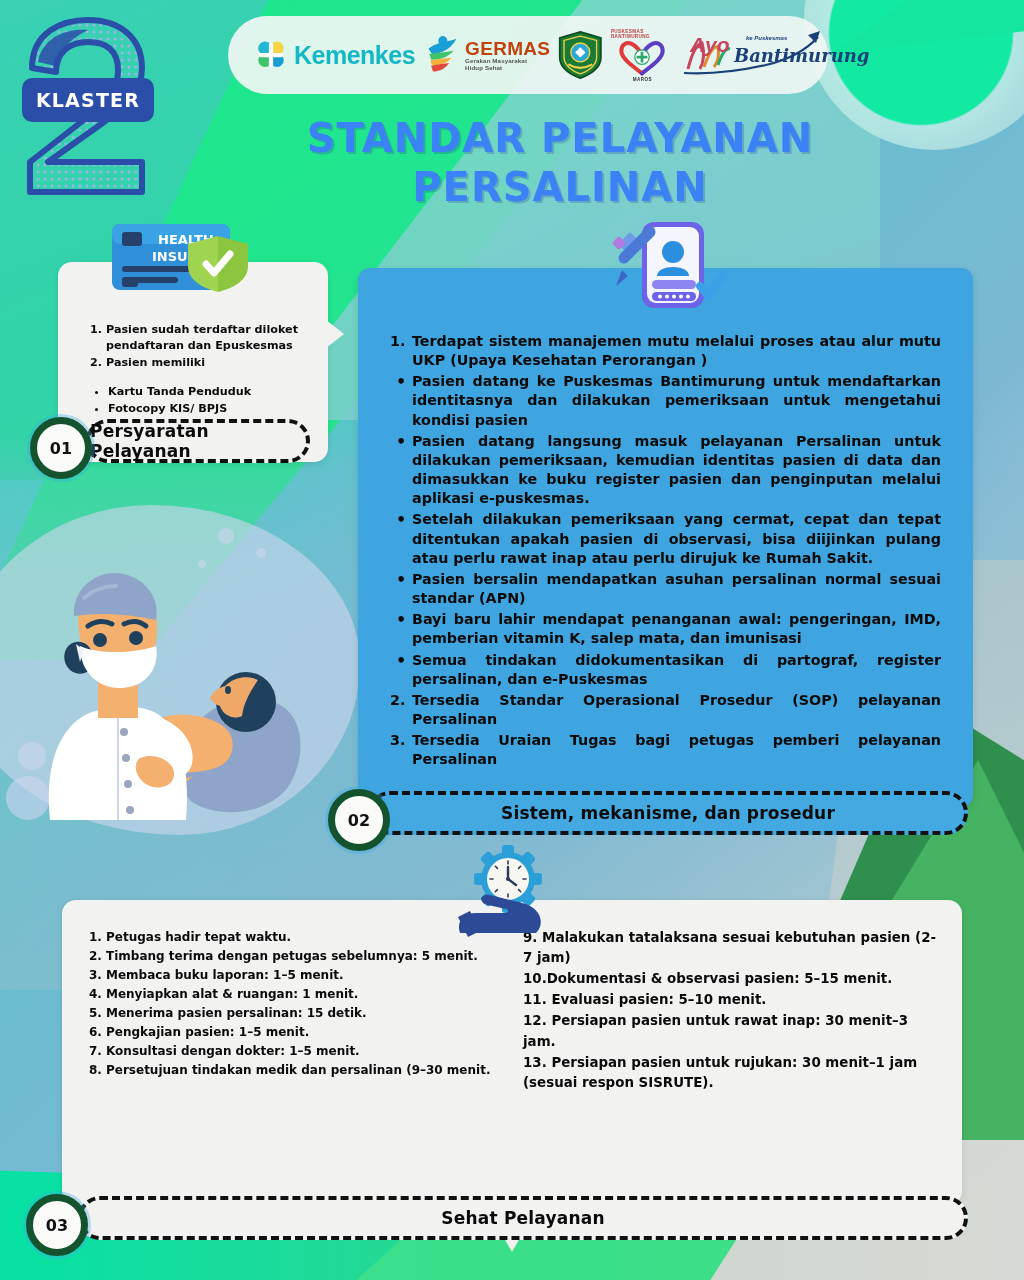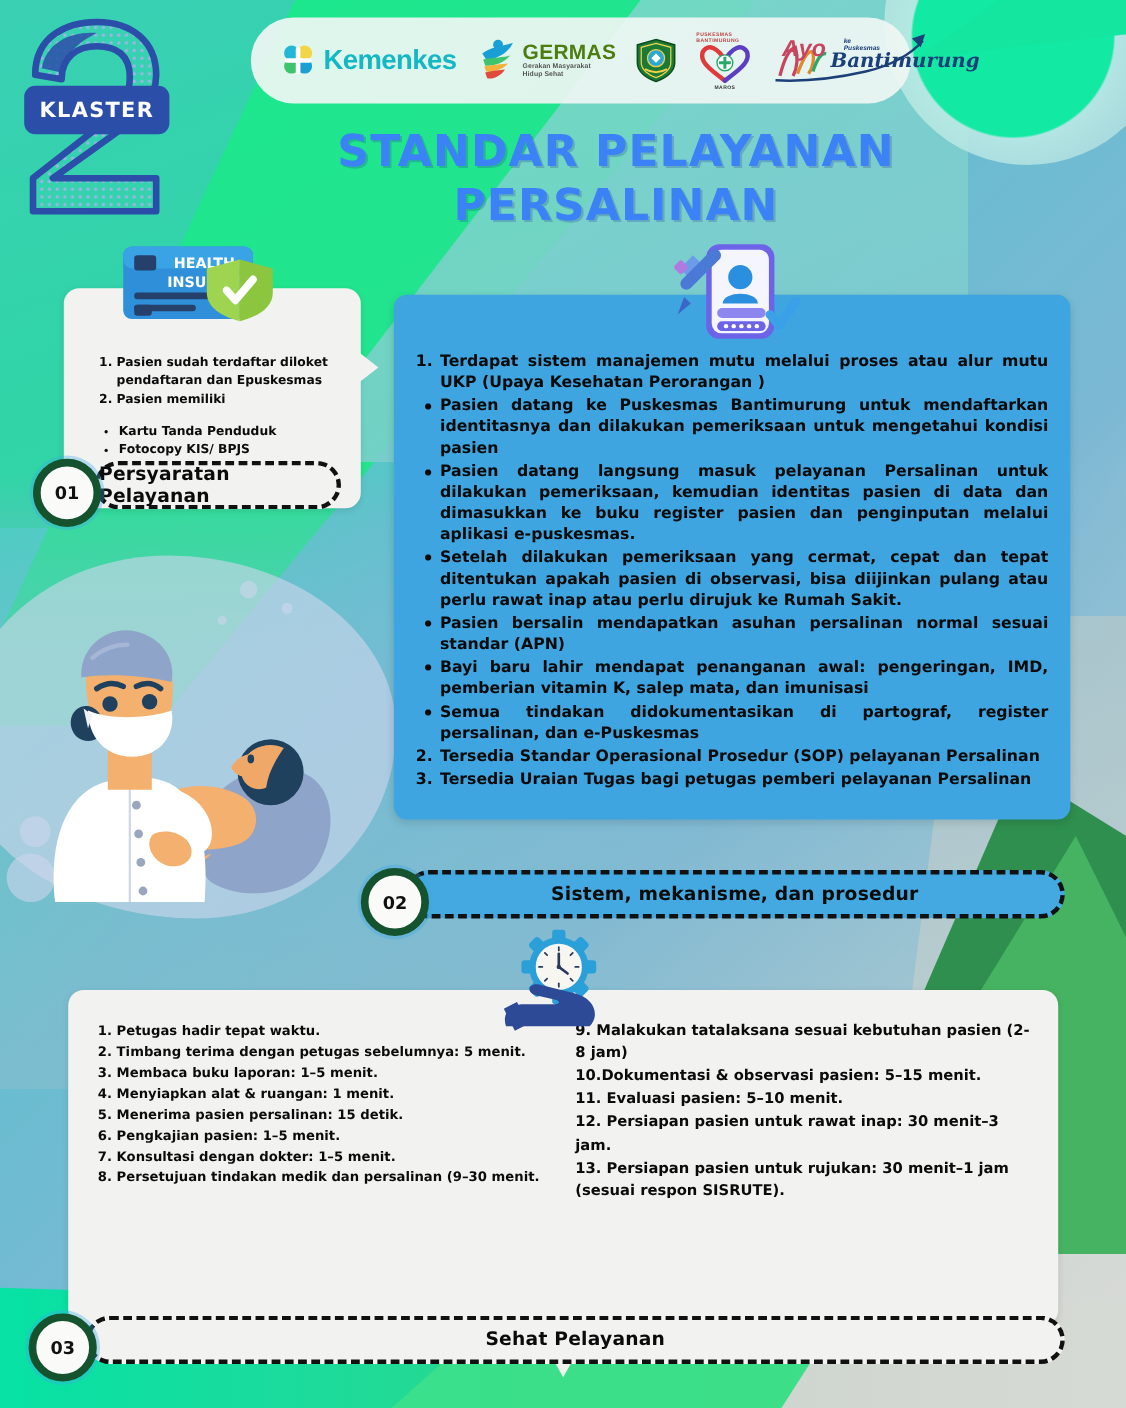--- a/index.html
+++ b/index.html
@@ -106,27 +106,27 @@
     position:absolute;left:14px;top:62px;width:132px;height:44px;border-radius:10px;
     background:#2b4ea8;display:flex;align-items:center;justify-content:center;
     color:#fff;font-weight:bold;font-size:19px;letter-spacing:1.2px;
     font-family:"DejaVu Sans", sans-serif;z-index:3;
   }
 
   
   .logobar{
     position:absolute;left:228px;top:16px;width:600px;height:78px;
     background:rgba(238,246,243,.93);border-radius:39px;
-    display:flex;align-items:center;justify-content:center;gap:18px;
+    display:flex;align-items:center;justify-content:center;gap:8px;
     padding:0 26px;box-sizing:border-box;
   }
   .logo-item{display:flex;align-items:center;gap:6px;}
   .kemenkes-text{color:#14b8c4;font-weight:bold;font-size:25px;letter-spacing:-.5px;}
   .germas-text{line-height:1;}
-  .germas-main{color:#4d7c0f;font-weight:bold;font-size:19px;letter-spacing:.3px;text-align:center;}
+  .germas-main{color:#c2410c;font-weight:bold;font-size:19px;letter-spacing:.3px;text-align:center;}
   .germas-sub{color:#555;font-size:6.2px;font-weight:bold;letter-spacing:.1px;}
   .bantimurung-text{
     color:#1b3f78;font-weight:bold;font-size:18px;font-style:italic;
     font-family:"DejaVu Serif", serif;
   }
   .ayo-text{font-size:21px;font-weight:bold;font-style:italic;}
 
   
   .title{
     position:absolute;left:300px;top:114px;width:520px;
@@ -187,21 +187,21 @@
   .pill03{left:78px;top:1196px;width:890px;background:#f2f3f1;}
   .badge03{left:26px;top:1194px;}
 
   
   .blue-panel{
     position:absolute;left:358px;top:268px;width:615px;
     background:#3fa5e0;border-radius:12px;
     padding:48px 16px 22px 16px;box-sizing:border-box;
     box-shadow:0 3px 8px rgba(0,0,0,.12);
   }
-  .bp-list{margin:4px;padding:0;list-style:none;}
+  .bp-list{margin:16px;padding:0;list-style:none;}
   .bp-list li{
     position:relative;padding-left:22px;margin-bottom:2px;
     font-family:"DejaVu Sans", sans-serif;
     font-weight:bold;font-size:14.3px;line-height:1.34;color:#0a0a0a;
     text-align:justify;
   }
   .bp-list li.num:before{
     content:attr(data-marker);position:absolute;left:0;top:0;
   }
   .bp-list li.bullet:before{
@@ -493,21 +493,21 @@
         <li>Timbang terima dengan petugas sebelumnya: 5 menit.</li>
         <li>Membaca buku laporan: 1–5 menit.</li>
         <li>Menyiapkan alat &amp; ruangan: 1 menit.</li>
         <li>Menerima pasien persalinan: 15 detik.</li>
         <li>Pengkajian pasien: 1–5 menit.</li>
         <li>Konsultasi dengan dokter: 1–5 menit.</li>
         <li>Persetujuan tindakan medik dan persalinan (9–30 menit.</li>
       </ol>
     </div>
     <div class="col col-right">
-      <p>9. Malakukan tatalaksana sesuai kebutuhan pasien (2-8 jam)</p>
+      <p>9. Malakukan tatalaksana sesuai kebutuhan pasien (2-7 jam)</p>
       <p>10.Dokumentasi &amp; observasi pasien: 5–15 menit.</p>
       <p>11. Evaluasi pasien: 5–10 menit.</p>
       <p>12. Persiapan pasien untuk rawat inap: 30 menit–3 jam.</p>
       <p>13. Persiapan pasien untuk rujukan: 30 menit–1 jam (sesuai respon SISRUTE).</p>
     </div>
   </div>
 
   <div class="pill pill03">
     <span>Sehat Pelayanan</span>
   </div>

